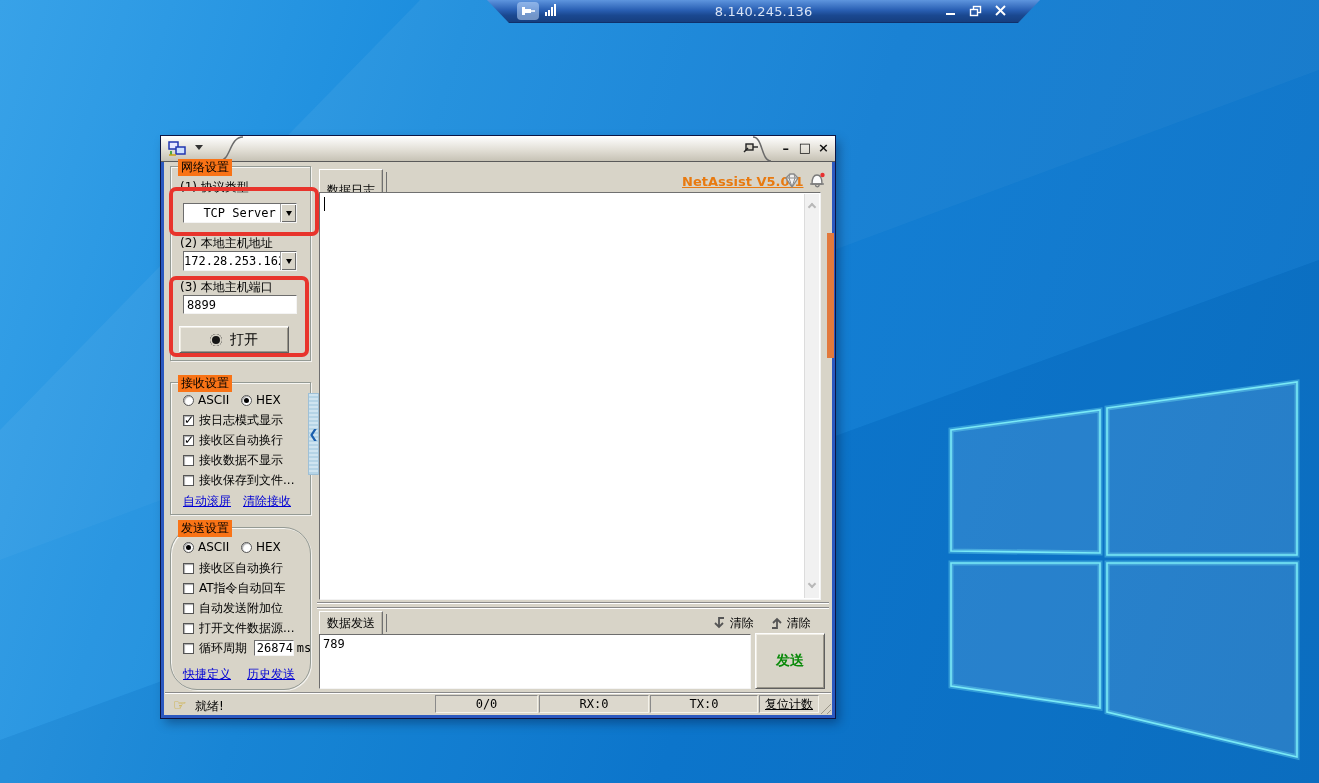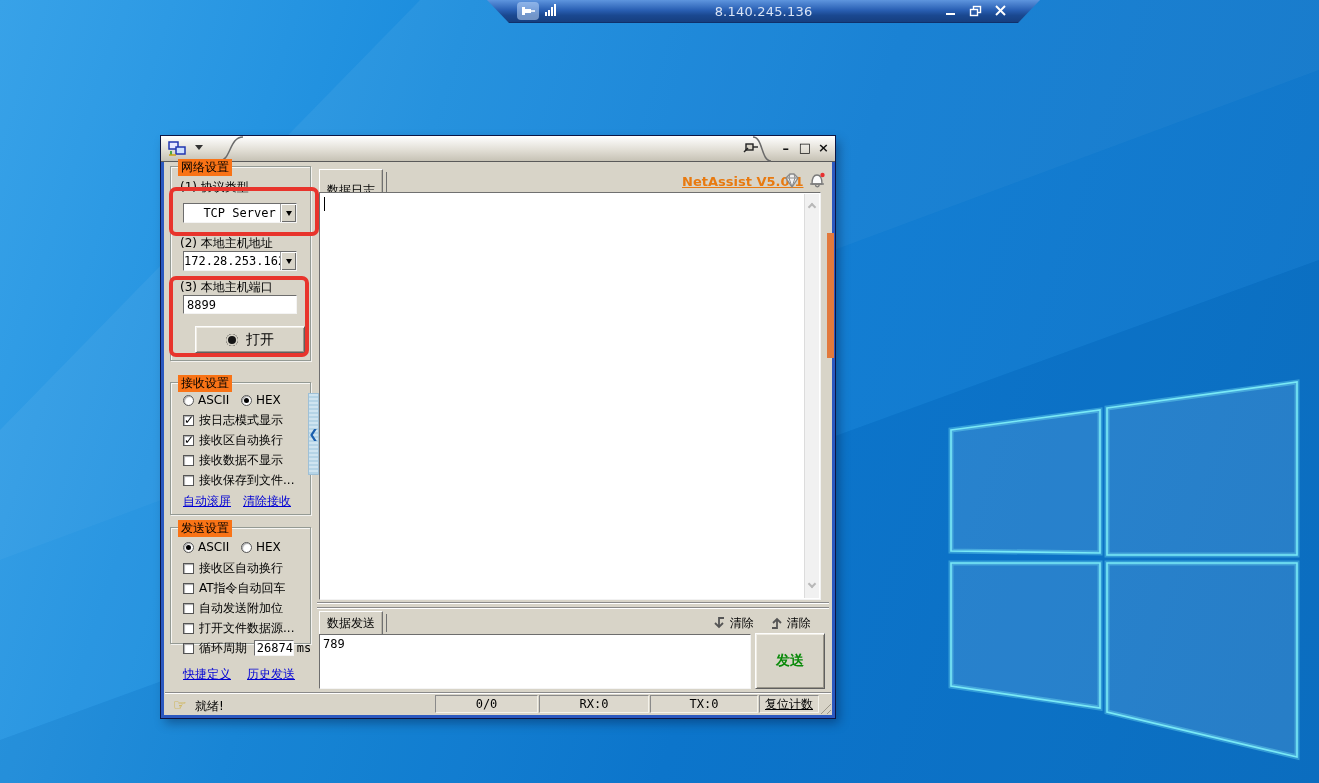--- a/index.html
+++ b/index.html
@@ -190,21 +190,21 @@
     </div>
     <span class="field-label" style="left:9px;top:68px">(2) 本地主机地址</span>
     <div class="combo" style="left:12px;top:84px;width:114px;">
       <span class="val">172.28.253.162</span>
       <span class="combo-btn">
           <i class="tri-down"></i>
         </span>
     </div>
     <span class="field-label" style="left:9px;top:112px">(3) 本地主机端口</span>
     <div class="tfield" style="left:12px;top:128px;width:114px;height:19px;">8899</div>
-    <div class="btn3d" style="left:24px;top:159px;width:110px;height:27px;font-size:14px;">
+    <div class="btn3d" style="left:8px;top:159px;width:110px;height:27px;font-size:14px;">
       <span class="dotled"></span>
       <span>打开</span>
     </div>
   </div>
 
   <div class="redbox" style="left:8px;top:51px;width:150px;height:49px;"></div>
   <div class="redbox" style="left:8px;top:140px;width:140px;height:81px;"></div>
 
   <div class="group" style="left:9px;top:246px;width:141px;height:133px;">
     <span class="group-title">接收设置</span>
@@ -223,21 +223,21 @@
     <div class="row" style="left:12px;top:69px">
       <span class="cb"></span><span>接收数据不显示</span>
     </div>
     <div class="row" style="left:12px;top:89px">
       <span class="cb"></span><span>接收保存到文件...</span>
     </div>
     <span class="link abs" style="left:12px;top:110px">自动滚屏</span>
     <span class="link abs" style="left:72px;top:110px">清除接收</span>
   </div>
 
-  <div class="group" style="left:9px;top:391px;width:141px;height:117px;">
+  <div class="group" style="left:9px;top:391px;width:141px;height:163px;border-radius:27px;">
     <span class="group-title">发送设置</span>
     <div class="row" style="left:12px;top:12px">
       <span class="rb on"></span><span>ASCII</span>
     </div>
     <div class="row" style="left:70px;top:12px">
       <span class="rb"></span><span>HEX</span>
     </div>
     <div class="row" style="left:12px;top:32px">
       <span class="cb"></span><span>接收区自动换行</span>
     </div>

